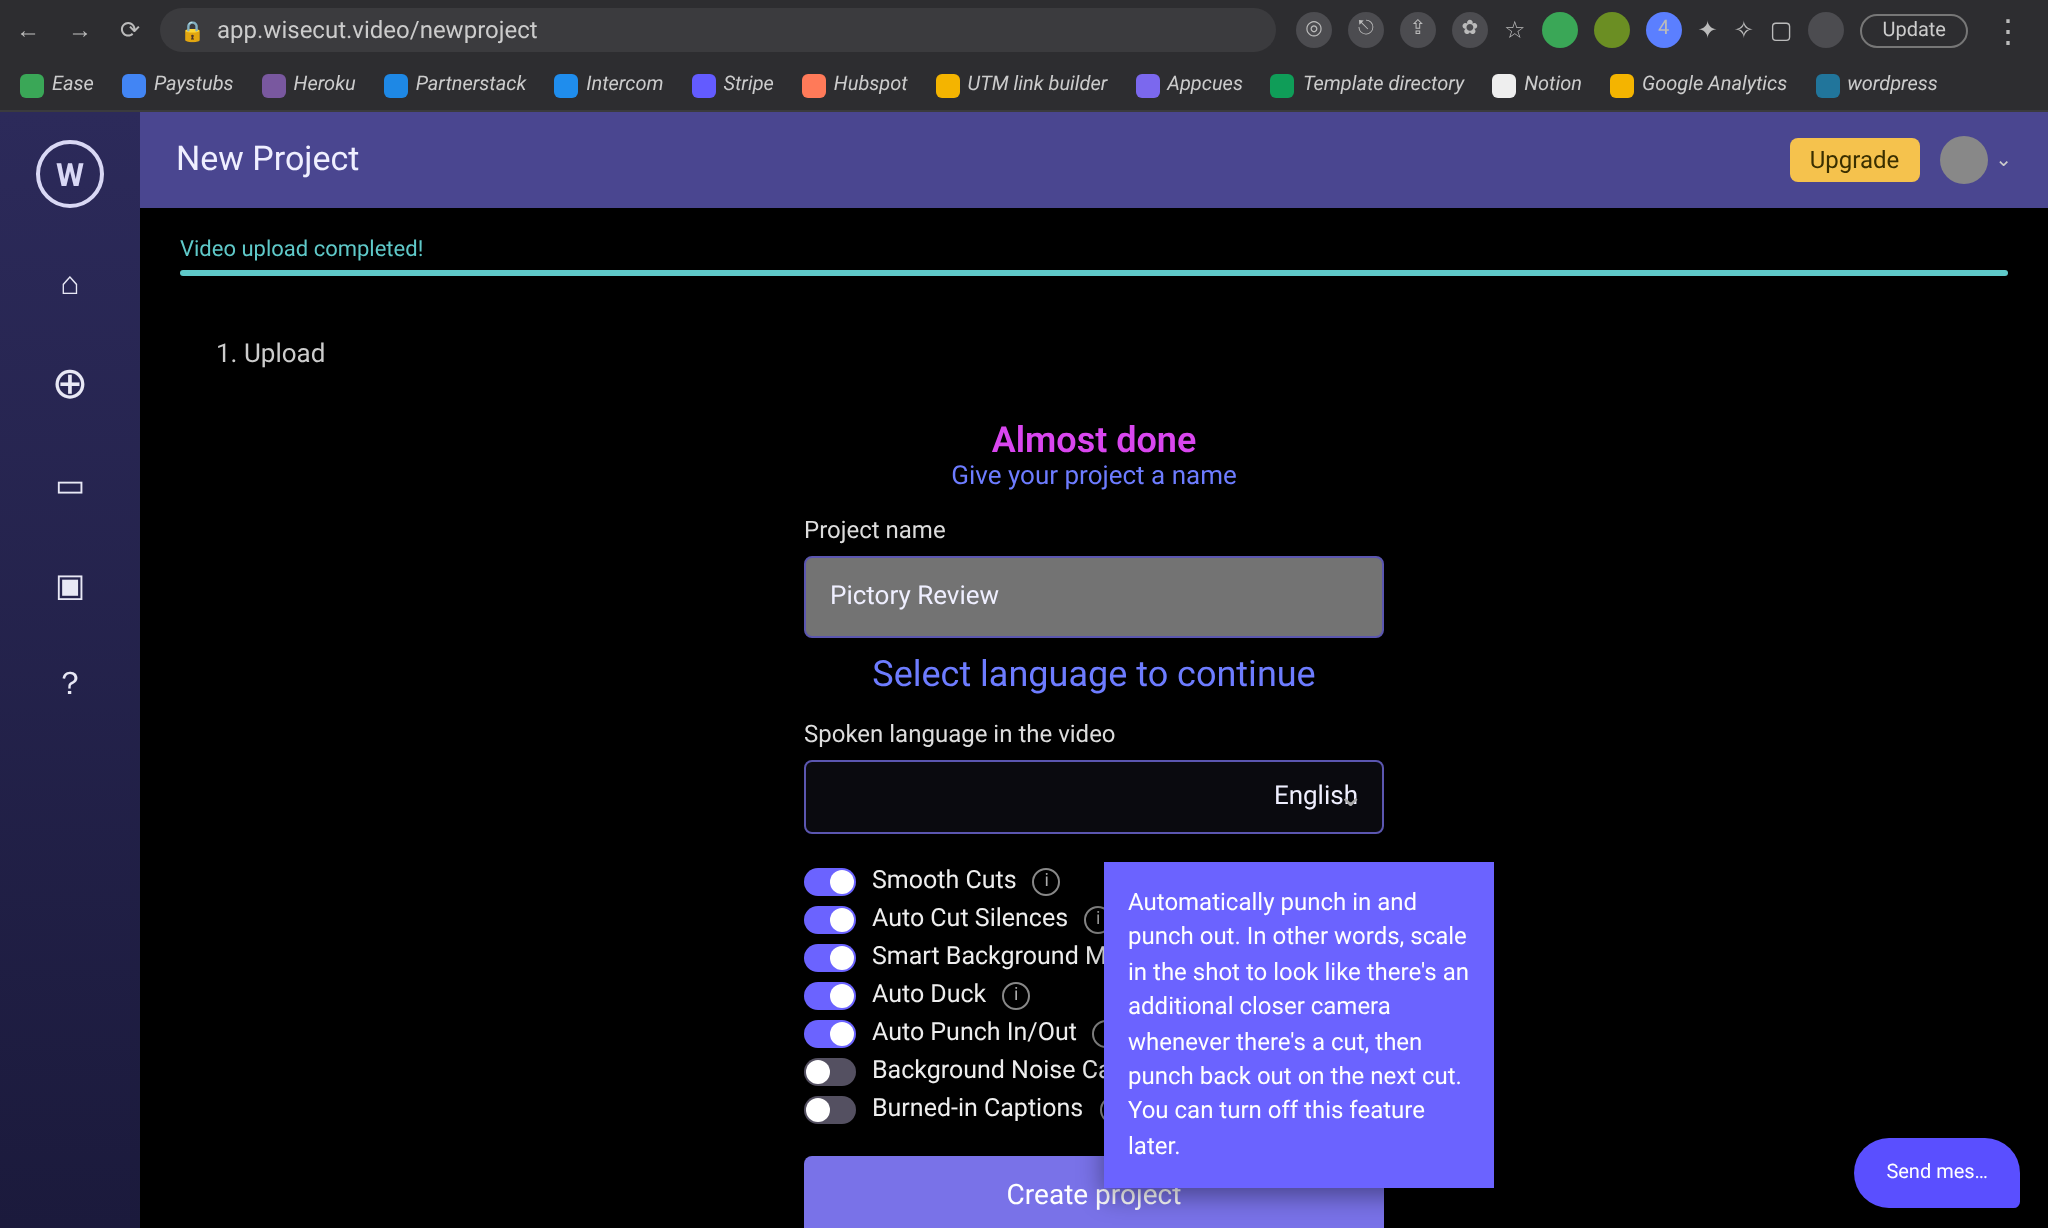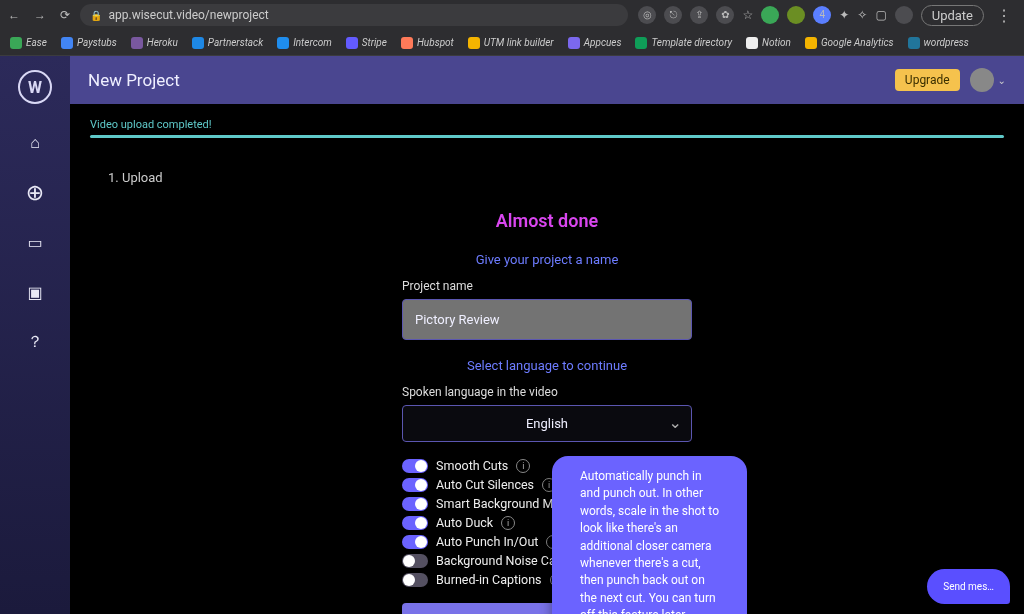--- a/index.html
+++ b/index.html
@@ -6,21 +6,21 @@
   body { width: 1024px; height: 614px; background: #202124; color: #e8eaed; overflow: hidden; position: relative; }
 
   
   .chrome-bar { height: 30px; background: #2d2d30; display: flex; align-items: center; padding: 0 8px; gap: 10px; font-size: 12px; color: #bbb; }
   .chrome-nav { display: flex; gap: 14px; align-items: center; }
   .chrome-nav span { cursor: pointer; }
   .url-bar { flex: 1; background: #3b3b3e; border-radius: 14px; height: 22px; display: flex; align-items: center; padding: 0 10px; gap: 6px; font-size: 12px; color: #ccc; }
   .lock-icon::before { content: "🔒"; font-size: 10px; }
   .chrome-right { display: flex; gap: 8px; align-items: center; }
   .chrome-right .circ { width: 18px; height: 18px; border-radius: 50%; background: #4c4c50; font-size:10px; line-height:18px; text-align:center; }
-  .update-btn { border: 1px solid #777; border-radius: 12px; padding: 2px 10px; font-size: 13px; color: #ccc; cursor:pointer; }
+  .update-btn { border: 1px solid #777; border-radius: 12px; padding: 2px 10px; font-size: 10px; color: #ccc; cursor:pointer; }
   .chrome-kebab { font-size: 16px; padding: 0 4px; cursor:pointer; }
 
   
   .bookmarks-bar { height: 26px; background: #2d2d30; display: flex; align-items: center; padding: 0 10px; gap: 14px; font-size: 11px; color: #ccc; border-bottom: 1px solid #3b3b3e; }
   .bk { display: flex; align-items: center; gap: 4px; cursor:pointer; white-space: nowrap; }
   .bk .dot { width: 12px; height: 12px; border-radius: 3px; background: #555; display:inline-block; }
 
   
   .app { display: flex; height: calc(614px - 56px); background: #0a0a0f; }
   .sidebar { width: 70px; background: linear-gradient(180deg, #2c2a5a 0%, #1b1a3c 100%); display: flex; flex-direction: column; align-items: center; padding-top: 14px; gap: 26px; }
@@ -37,37 +37,37 @@
   .content { flex:1; background: #000; padding: 14px 20px 0 20px; overflow:hidden; position:relative; }
   .upload-msg { color: #5fc9c9; font-size: 11px; margin-bottom: 4px; }
   .progress-line { height: 3px; background: #5fc9c9; border-radius: 2px; margin-bottom: 2px; }
 
   .steps { display: flex; gap: 0; margin-top: 24px; border-bottom: 1px solid transparent; }
   .step { padding: 8px 18px; font-size: 13px; color: #ccc; cursor:pointer; }
   .step.active { border-bottom: 2px solid #fff; color: #fff; }
 
   .form-area { width: 640px; margin: 16px auto 0 auto; text-align: center; }
   .almost { font-size: 18px; font-weight: 600; color: #d946ef; text-align: center; }
-  .give-name { font-size: 13px; color: #6d7cff; margin-top: 21px; }
+  .give-name { font-size: 13px; color: #6d7cff; margin-top: 0; }
   .field-lbl { text-align: left; font-size: 12px; color: #ddd; margin: 12px auto 6px auto; width: 290px; }
   .txt-input { width: 290px; background: #737373; border: 1px solid #5b56b0; color: #efefff; border-radius: 4px; padding: 12px 12px; font-size: 13px; }
-  .select-lang-msg { font-size: 13px; color: #6d7cff; margin-top: 18px; }
-  .sel { width: 290px; background: #0a0a0f; border: 1px solid #5b56b0; color: #efefff; border-radius: 4px; padding: 10px 12px; font-size: 13px; appearance: none; text-align:center; position:relative; }
+  .select-lang-msg { font-size: 18px; color: #6d7cff; margin-top: 8px; }
+  .sel { width: 290px; background: #0a0a0f; border: 1px solid #5b56b0; color: #efefff; border-radius: 4px; padding: 10px 12px; font-size: 13px; appearance: none; text-align:right; position:relative; }
   .sel-wrap { position: relative; width: 290px; margin: 0 auto; }
   .sel-wrap::after { content: "⌄"; position: absolute; right: 10px; top: 8px; color: #aaa; pointer-events: none; }
 
   .toggles { width: 290px; margin: 14px auto 0 auto; text-align: left; position: relative; }
   .toggle-row { display: flex; align-items: center; gap: 8px; padding: 2px 0; font-size: 12.5px; color: #eee; }
   .switch { width: 26px; height: 14px; border-radius: 7px; background: #545061; position: relative; cursor:pointer; flex-shrink:0; }
   .switch.on { background: #6b63ff; }
   .switch::after { content:""; position:absolute; width:12px; height:12px; border-radius:50%; background:#fff; top:1px; left:1px; transition: left .15s; }
   .switch.on::after { left:13px; }
   .info-ic { width:14px; height:14px; border:1px solid #888; border-radius:50%; font-size:9px; line-height:13px; text-align:center; color:#aaa; cursor:pointer; }
 
-  .tooltip { position: absolute; left: 150px; top: 0px; width: 195px; background: #6b63ff; color: #fff; font-size: 12px; line-height: 1.45; padding: 12px 28px; border-radius: 16px; z-index: 20; box-shadow: 0 4px 12px rgba(0,0,0,.4); }
+  .tooltip { position: absolute; left: 150px; top: 0px; width: 195px; background: #6b63ff; color: #fff; font-size: 12px; line-height: 1.45; padding: 12px 12px; border-radius: 0; z-index: 20; box-shadow: 0 4px 12px rgba(0,0,0,.4); }
 
   .create-btn { width: 290px; margin: 14px auto 0 auto; background: #7972e8; color: #fff; border:none; border-radius:4px; padding: 12px 0; font-size: 14px; cursor:pointer; display:block; }
 
   .chat-bubble { position: absolute; right: 14px; bottom: 10px; background: #5a4fff; color: #fff; border-radius: 22px 22px 4px 22px; padding: 12px 16px; font-size: 10px; cursor:pointer; box-shadow: 0 4px 12px rgba(0,0,0,.5); }
 
   .bookmarks-bar .bk .raw { font-size:10px;font-style:italic; }
 </style>
 </head>
 <body>
 

